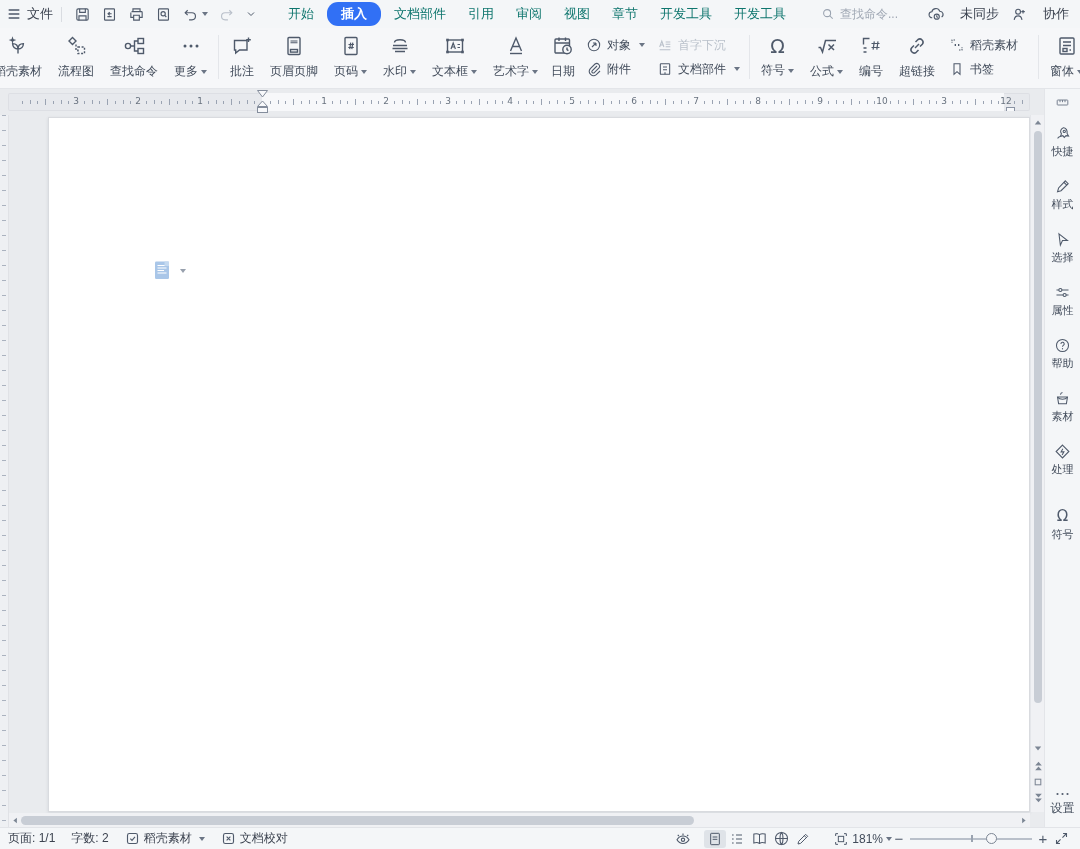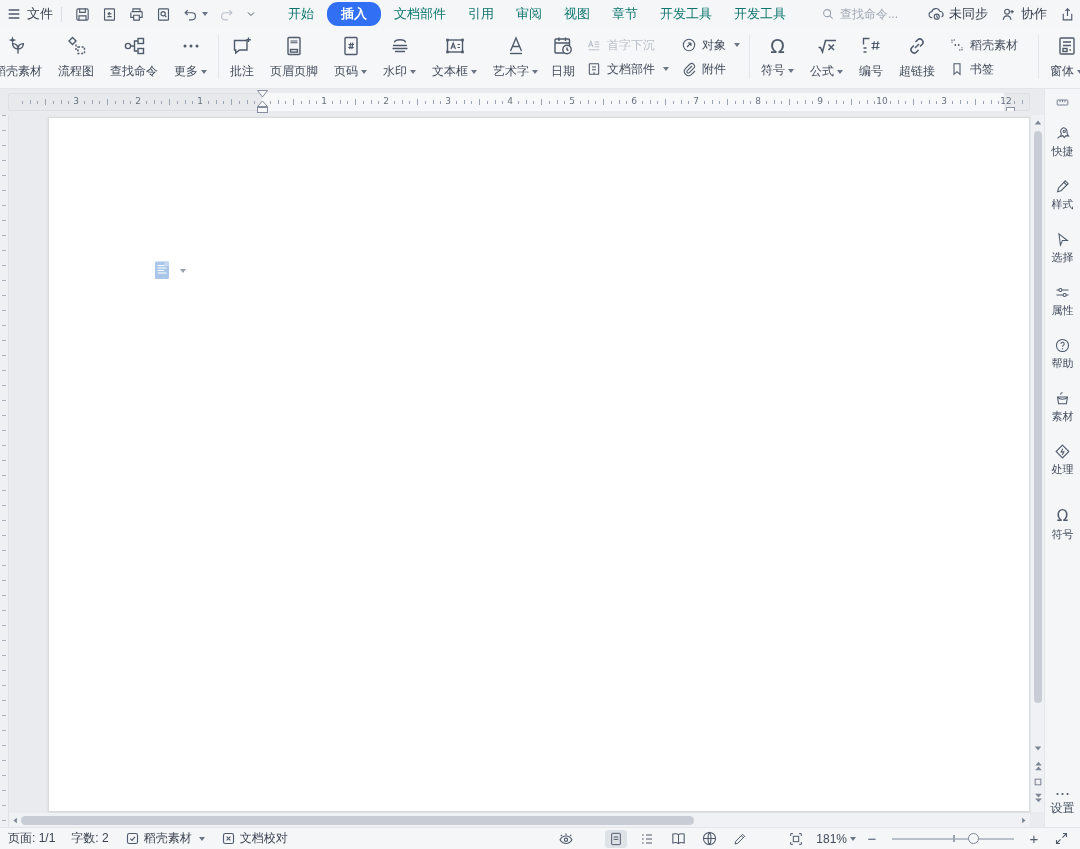--- a/index.html
+++ b/index.html
@@ -16,21 +16,21 @@
   .titlebar .txt{font-size:13px;color:#3c4350}
   .vdiv{width:1px;height:15px;background:#d9dce1;margin:0 8px;flex:none}
   .qat{display:flex;align-items:center;gap:10px;margin-left:4px}
   .tabs{display:flex;align-items:center;margin-left:22px;gap:4px}
   .tab{padding:3px 9px;font-size:13px;color:#0f766e;border-radius:11px;cursor:default}
   .tab.active{background:#3170f5;color:#fff;font-weight:bold;padding:3px 14px}
   .searchbox{display:flex;align-items:center;gap:5px;margin-left:26px;color:#9aa3b0}
   .searchbox input{border:none;outline:none;background:transparent;font-size:12px;width:84px;color:#5a6474}
   .searchbox input::placeholder{color:#a0a8b4}
   .tb-right{display:flex;align-items:center;gap:6px;margin-left:auto}
-  .tb-btn{display:flex;align-items:center;gap:4px;font-size:13px;color:#3c4350;padding:2px 3px}
+  .tb-btn{display:flex;align-items:center;gap:15px;font-size:13px;color:#3c4350;padding:2px 3px}
 
   
   .ribbon{position:absolute;top:28px;left:0;right:0;height:61px;background:#f6f7f9;border-bottom:1px solid #e3e5e9;display:flex;align-items:center;padding:0 0 2px 0;white-space:nowrap;overflow:hidden}
   .ritem{display:flex;flex-direction:column;align-items:center;justify-content:center;gap:5px;height:56px;padding:2px 8px;border-radius:4px}
   .ritem .lbl{display:flex;align-items:center;font-size:12px;color:#414b5a}
   .rstack{display:flex;flex-direction:column;justify-content:center;gap:7px;height:56px;padding:0 6px}
   .rsmall{display:flex;align-items:center;gap:5px;font-size:12px;color:#414b5a}
   .gsep{width:1px;height:44px;background:#e4e6ea;margin:0 3px;flex:none}
   .glyph{font-family:"DejaVu Sans",sans-serif;font-size:19px;line-height:22px;color:#4f5a6b}
 
@@ -61,21 +61,21 @@
   
   .sidebar{position:absolute;right:0;top:89px;width:36px;bottom:22px;background:#f4f6f8;border-left:1px solid #e3e5e9;display:flex;flex-direction:column;align-items:center}
   .sb-item{display:flex;flex-direction:column;align-items:center;gap:3px;margin-top:21px}
   .sb-item .lbl{font-size:11px;color:#414b5a;line-height:12px}
   .sb-bottom{margin-top:auto;margin-bottom:10px;display:flex;flex-direction:column;align-items:center;gap:2px}
   .ruler-toggle{margin-top:6px}
 
   
   .statusbar{position:absolute;left:0;right:0;bottom:0;height:22px;background:#f4f6f8;border-top:1px solid #e2e4e8;display:flex;align-items:center;padding:0 8px;white-space:nowrap}
   .st-item{display:flex;align-items:center;gap:4px;margin-right:16px;color:#3c4350}
-  .st-right{display:flex;align-items:center;margin-left:auto;gap:9px}
+  .st-right{display:flex;align-items:center;margin-left:auto;}
   .viewbtn{display:flex;align-items:center;justify-content:center;width:22px;height:18px;border-radius:3px}
   .viewbtn.active{background:#dfe3e8}
   .zoomslider{position:relative;width:122px;height:14px;margin:0 4px}
   .zoomslider .track{position:absolute;left:0;right:0;top:6.5px;height:1.5px;background:#b9c0ca}
   .zoomslider .notch{position:absolute;left:50%;top:3.5px;width:1.5px;height:7px;background:#9aa3b0}
   .zoomslider .knob{position:absolute;top:1.5px;width:11px;height:11px;border-radius:50%;background:#f6f7f9;border:1.5px solid #7c8694;left:62%}
   .pm{font-size:15px;color:#4f5a6b;width:14px;text-align:center}
 </style>
 </head>
 <body>
@@ -326,59 +326,59 @@
           <path d="M4 9h14.5M8 3.5V7M14.5 3.5V7"></path>
           <circle cx="16" cy="15.5" r="4.2" fill="#f6f7f9"></circle>
           <path d="M16 13.6v2l1.4 1"></path>
         </svg>
       </span>
     <span class="lbl">
         <span>日期</span>
       </span>
   </div>
   <div class="rstack">
+    <span class="rsmall">
+      <span class="icon">
+          <svg width="16" height="16" viewBox="0 0 24 24" fill="none" stroke="currentColor" stroke-width="1.6">
+            <circle cx="12" cy="12" r="8.5"></circle>
+            <path d="M9 15l6-6M15 9h-4.6M15 9v4.6"></path>
+          </svg>
+        </span>
+      <span>对象</span>
+        <span class="caret"></span>
+    </span>
+    <span class="rsmall">
+      <span class="icon">
+          <svg width="16" height="16" viewBox="0 0 24 24" fill="none" stroke="currentColor" stroke-width="1.6">
+            <path d="M16.5 7.5l-7 7a2.1 2.1 0 0 0 3 3l7-7a4.3 4.3 0 0 0-6-6l-7 7a6.4 6.4 0 0 0 9 9l5.5-5.5"></path>
+          </svg>
+        </span>
+      <span>附件</span>
+    </span>
+  </div>
+  <div class="rstack">
     <span class="rsmall disabled">
       <span class="icon disabled">
           <svg width="16" height="16" viewBox="0 0 24 24" fill="none" stroke="currentColor" stroke-width="1.6">
             <path d="M4 15l3.2-9 3.2 9M5.2 12h4.2"></path>
             <path d="M13 7.5h7M13 11h7M13 14.5h7M4 19h16"></path>
           </svg>
         </span>
       <span>首字下沉</span>
     </span>
     <span class="rsmall">
       <span class="icon">
           <svg width="16" height="16" viewBox="0 0 24 24" fill="none" stroke="currentColor" stroke-width="1.6">
             <rect x="5" y="4" width="14" height="16" rx="1"></rect>
             <path d="M9 9h6M9 13h6"></path>
             <path d="M12 20v-3"></path>
           </svg>
         </span>
       <span>文档部件</span>
         <span class="caret"></span>
-    </span>
-  </div>
-  <div class="rstack">
-    <span class="rsmall">
-      <span class="icon">
-          <svg width="16" height="16" viewBox="0 0 24 24" fill="none" stroke="currentColor" stroke-width="1.6">
-            <circle cx="12" cy="12" r="8.5"></circle>
-            <path d="M9 15l6-6M15 9h-4.6M15 9v4.6"></path>
-          </svg>
-        </span>
-      <span>对象</span>
-        <span class="caret"></span>
-    </span>
-    <span class="rsmall">
-      <span class="icon">
-          <svg width="16" height="16" viewBox="0 0 24 24" fill="none" stroke="currentColor" stroke-width="1.6">
-            <path d="M16.5 7.5l-7 7a2.1 2.1 0 0 0 3 3l7-7a4.3 4.3 0 0 0-6-6l-7 7a6.4 6.4 0 0 0 9 9l5.5-5.5"></path>
-          </svg>
-        </span>
-      <span>附件</span>
     </span>
   </div>
   <span class="gsep"></span>
   <div class="ritem">
     <span class="icon">
         <span class="glyph">Ω</span>
       </span>
     <span class="lbl">
         <span>符号</span>
         <span class="caret"></span>

